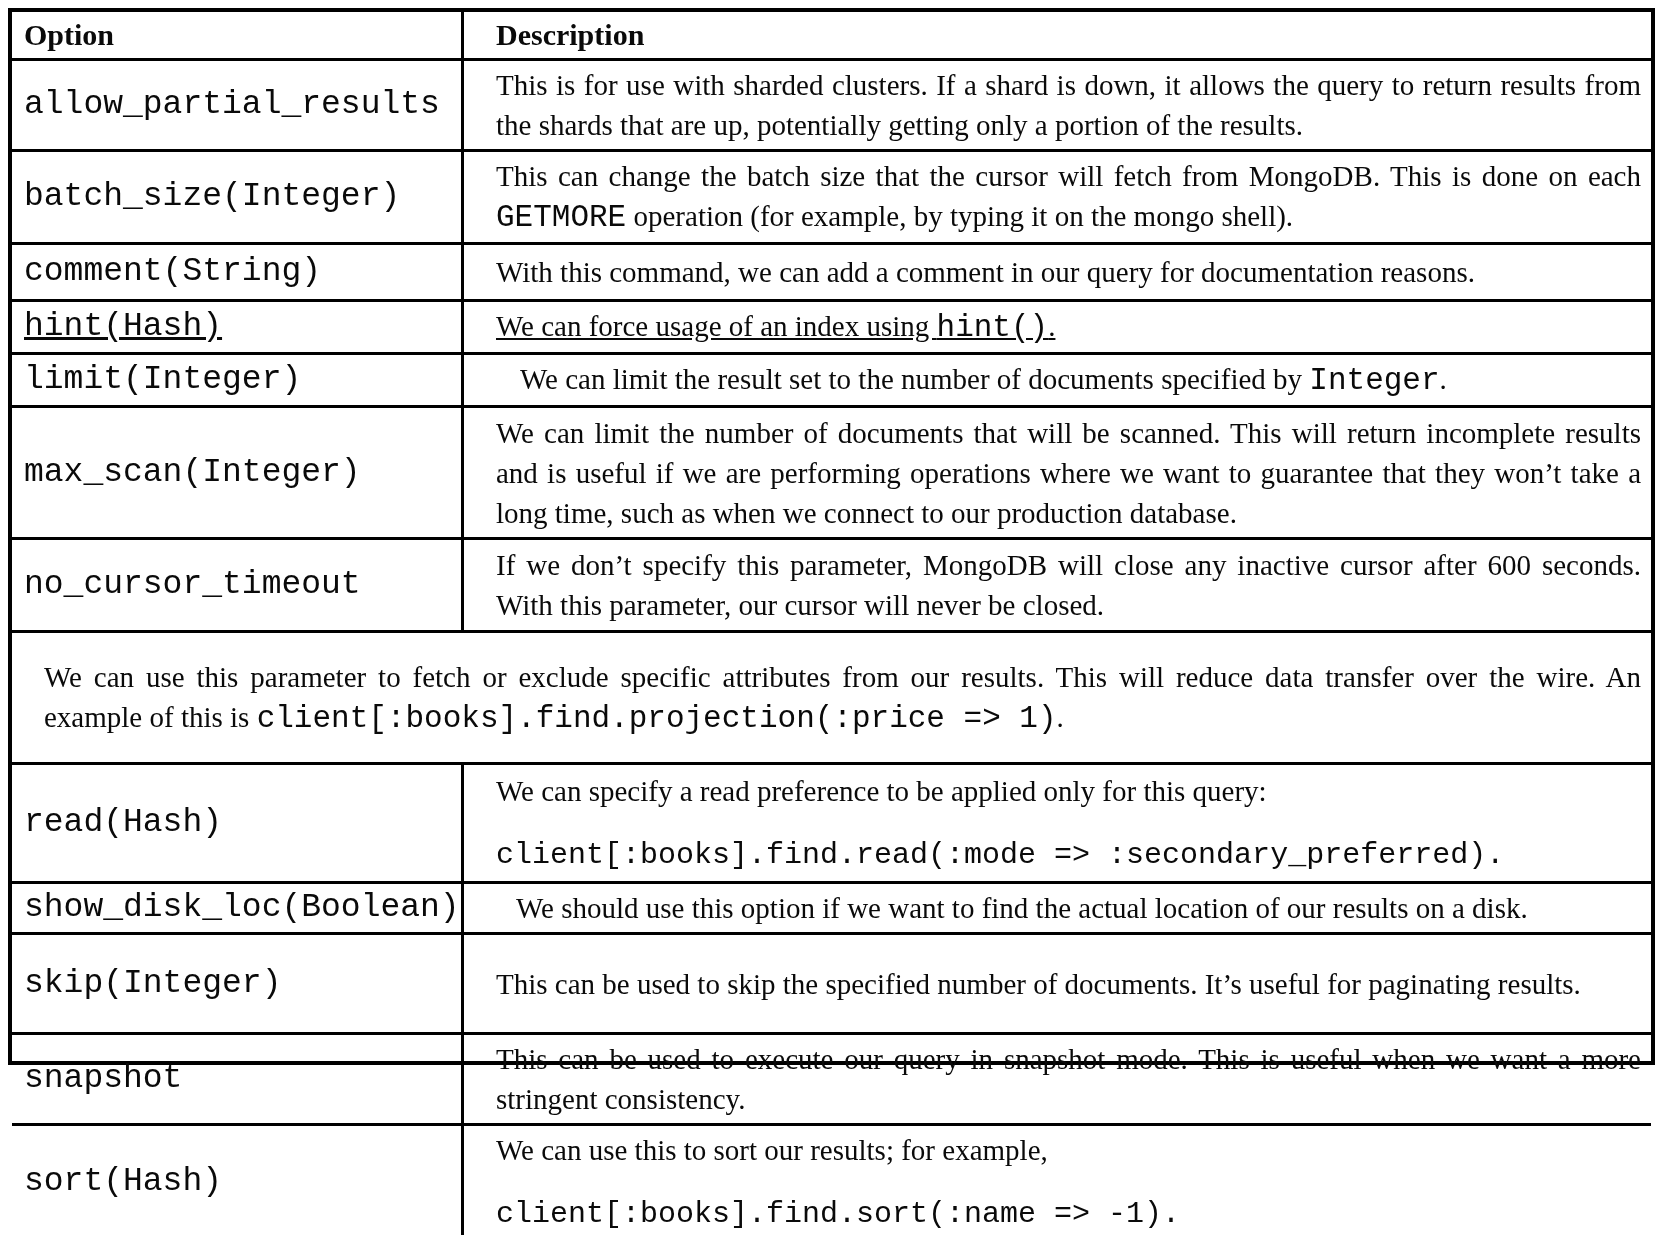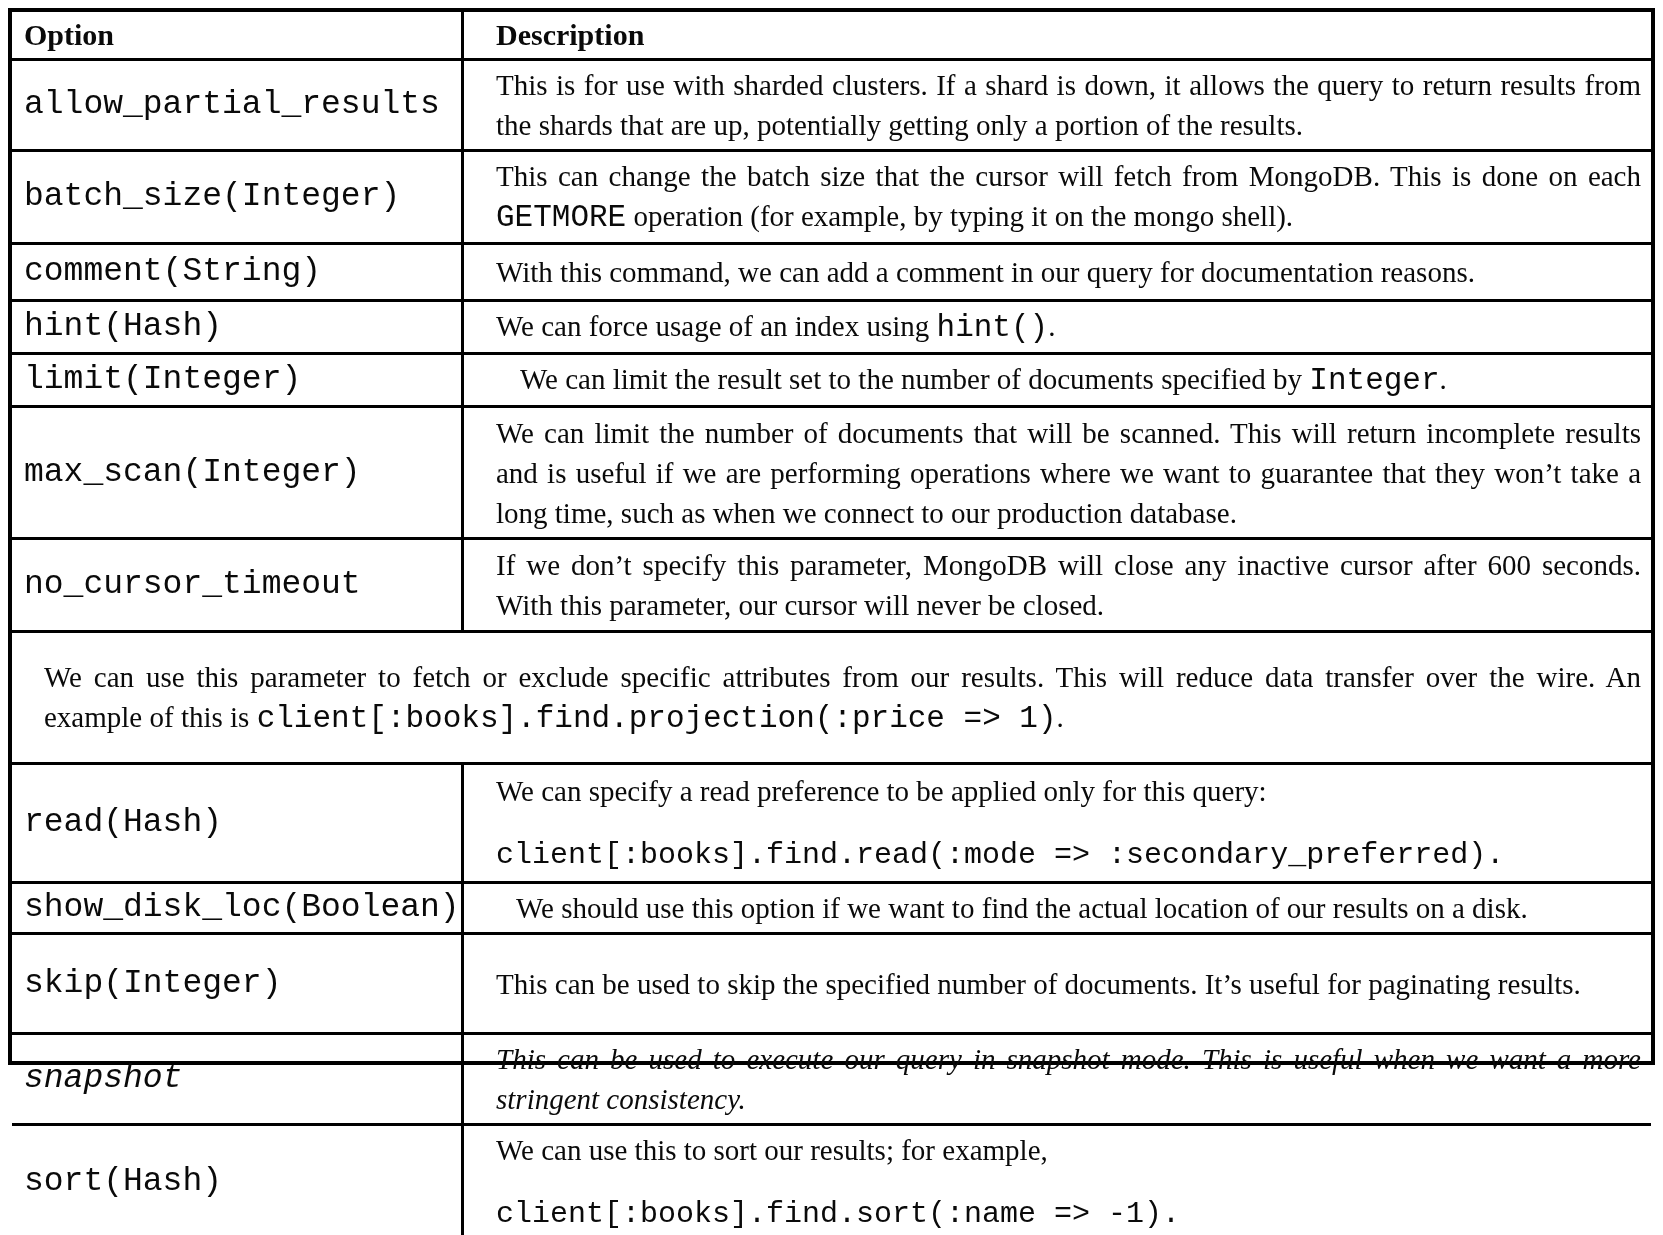--- a/index.html
+++ b/index.html
@@ -100,21 +100,21 @@
         <div class="cell desc">
           <p><span>This can change the batch size that the cursor will fetch from MongoDB. This is done on each </span><span class="code">GETMORE</span><span> operation (for example, by typing it on the mongo shell).</span></p>
         </div>
       </div><div class="row" style="min-height: 57px;">
         <div class="cell opt">
           <span class="mono opt-name">comment(String)</span>
         </div>
         <div class="cell desc">
           <p><span>With this command, we can add a comment in our query for documentation reasons.</span></p>
         </div>
-      </div><div class="row" style="min-height: 50px;">
+      </div><div class="row" style="min-height: 50px; text-decoration: underline;">
         <div class="cell opt">
           <span class="mono opt-name">hint(Hash)</span>
         </div>
         <div class="cell desc">
           <p><span>We can force usage of an index using </span><span class="code">hint()</span><span>.</span></p>
         </div>
       </div><div class="row" style="min-height: 53px; gap: 24px;">
         <div class="cell opt">
           <span class="mono opt-name">limit(Integer)</span>
         </div>
@@ -154,21 +154,21 @@
         <div class="cell desc">
           <p><span>We should use this option if we want to find the actual location of our results on a disk.</span></p>
         </div>
       </div><div class="row" style="min-height: 100px;">
         <div class="cell opt">
           <span class="mono opt-name">skip(Integer)</span>
         </div>
         <div class="cell desc">
           <p><span>This can be used to skip the specified number of documents. It’s useful for paginating results.</span></p>
         </div>
-      </div><div class="row" style="min-height: 88px; font-style: italic;">
+      </div><div class="row" style="min-height: 88px;">
         <div class="cell opt">
           <span class="mono opt-name">snapshot</span>
         </div>
         <div class="cell desc">
           <p><span>This can be used to execute our query in snapshot mode. This is useful when we want a more stringent consistency.</span></p>
         </div>
       </div><div class="row" style="min-height: 111px;">
         <div class="cell opt">
           <span class="mono opt-name">sort(Hash)</span>
         </div>

